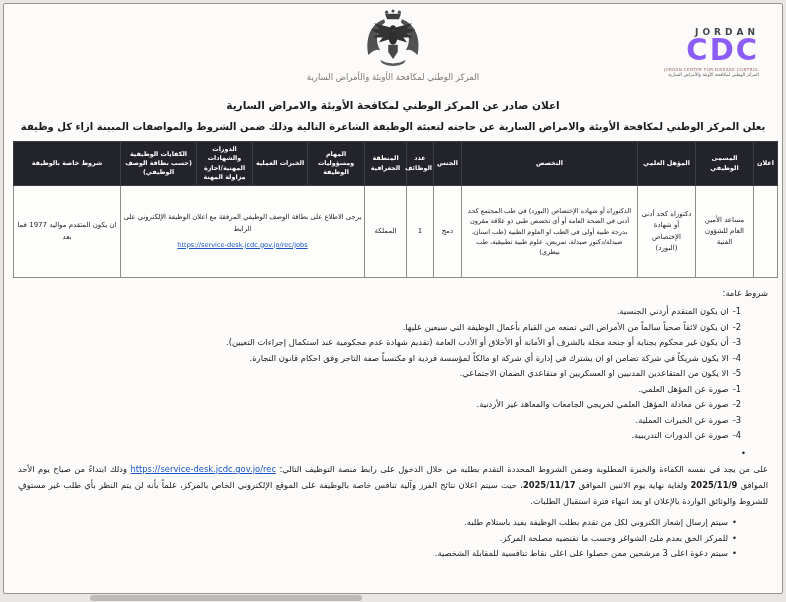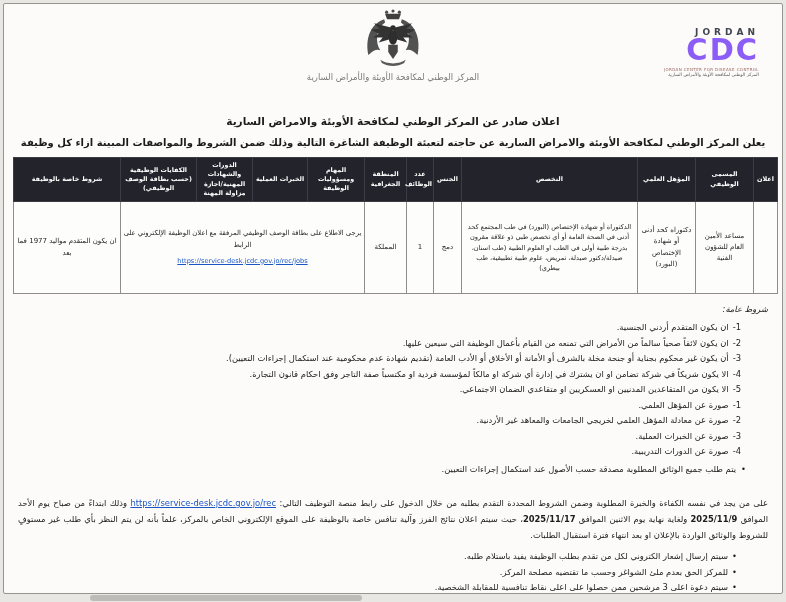--- a/index.html
+++ b/index.html
@@ -16,41 +16,41 @@
   .calligraphy { font-size:8.5px; color:#7d7a76; filter:blur(0.45px); letter-spacing:-0.5px;
                  margin-top:1px; white-space:nowrap; transform:scaleY(1.05); }
   .logo-cdc { position:absolute; right:14px; top:18px; text-align:right; color:#3b414b; width:120px; }
   .logo-jordan { font-size:9px; font-weight:bold; letter-spacing:4px; color:#40464f; }
   .logo-main { font-size:29px; font-weight:800; letter-spacing:2px; line-height:0.95;
                transform:scaleY(1.02); color:#8b5cf6; }
   .logo-tag-en { font-size:4px; color:#97655c; letter-spacing:0.4px; margin-top:2px; white-space:nowrap; }
   .logo-tag-ar { font-size:4.5px; color:#5c5a57; white-space:nowrap; }
 
   
-  .title-block { text-align:center; margin-top:16px; direction:rtl; }
+  .title-block { text-align:center; margin-top:0; direction:rtl; }
   .title1 { font-size:10.5px; font-weight:700; color:#1b1b1b; }
   .title2 { font-size:10px; font-weight:700; color:#1b1b1b; margin-top:10px; }
 
   
   table { width:100%; border-collapse:collapse; table-layout:fixed; margin-top:9px; direction:rtl; }
   th { background:#23232c; color:#ffffff; font-size:6.4px; font-weight:600;
        padding:3px 1px; border:1px solid #3c3c44; line-height:1.45; vertical-align:middle; }
   td { border:1px solid #8f8d89; font-size:7px; padding:3px 2px; text-align:center;
        vertical-align:middle; color:#1e1e1e; height:92px; line-height:1.6; background:#fdfdfc; }
   td.dense { font-size:6.6px; line-height:1.55; padding:3px 4px; }
   .tasks-note { font-size:6.8px; line-height:1.7; }
   a.cell-link { color:#1a56c4; text-decoration:underline; font-size:6.6px; display:inline-block; margin-top:4px; }
 
   
   .bodytext { direction:rtl; color:#1c1c1c; font-size:8.4px; padding:0 5px; margin-top:10px; }
-  .sec-heading { margin:7px 0 6px;font-style:italic; }
+  .sec-heading { margin:7px 0 6px; }
   .list-row { display:flex; gap:4px; padding-right:27px; line-height:15.5px; }
   .list-row .marker { flex:0 0 auto; }
   .note-row { display:flex; gap:5px; padding-right:22px; line-height:15.5px; margin-top:2px; }
-  .closing { margin-top:18px; line-height:16px; text-align:justify; text-align-last:right; }
+  .closing { margin-top:0; line-height:16px; text-align:justify; text-align-last:right; }
   .closing a.inline-link { color:#1a56c4; text-decoration:underline; }
   .finals { margin-top:6px; }
   .finals .list-row { padding-right:31px; }
 
   
   .hscroll { position:absolute; left:90px; bottom:1px; width:272px; height:6px;
              background:#bebcb9; border-radius:3px; }
 </style>
 </head>
 <body>
@@ -180,21 +180,20 @@
           <span>صورة عن الخبرات العملية.</span>
         </div>
         <div class="list-row">
           <span class="marker">4-</span>
           <span>صورة عن الدورات التدريبية.</span>
         </div>
       </div>
 
     <div class="note-row">
       <span class="marker">•</span>
-      <span>يتم طلب جميع الوثائق المطلوبة مصدقة حسب الأصول عند استكمال إجراءات التعيين.</span>
     </div>
 
     <p class="closing"><span>على من يجد في نفسه الكفاءة والخبرة المطلوبة وضمن الشروط المحددة التقدم بطلبه من خلال الدخول على رابط منصة التوظيف التالي: </span><a href="#" class="inline-link">https://service-desk.jcdc.gov.jo/rec</a><span> وذلك ابتداءً من صباح يوم الأحد الموافق </span><span style="font-weight: bold;">2025/11/9</span><span> ولغاية نهاية يوم الاثنين الموافق </span><span style="font-weight: bold;">2025/11/17</span><span>، حيث سيتم اعلان نتائج الفرز وآلية تنافس خاصة بالوظيفة على الموقع الإلكتروني الخاص بالمركز، علماً بأنه لن يتم النظر بأي طلب غير مستوفٍ للشروط والوثائق الواردة بالإعلان او بعد انتهاء فترة استقبال الطلبات.</span></p>
 
     <div class="finals">
         <div class="list-row">
           <span class="marker">•</span>
           <span>سيتم إرسال إشعار الكتروني لكل من تقدم بطلب الوظيفة يفيد باستلام طلبه.</span>
         </div>
         <div class="list-row">

